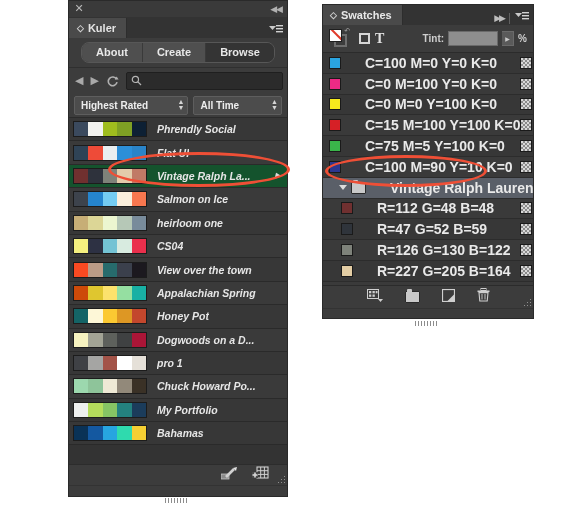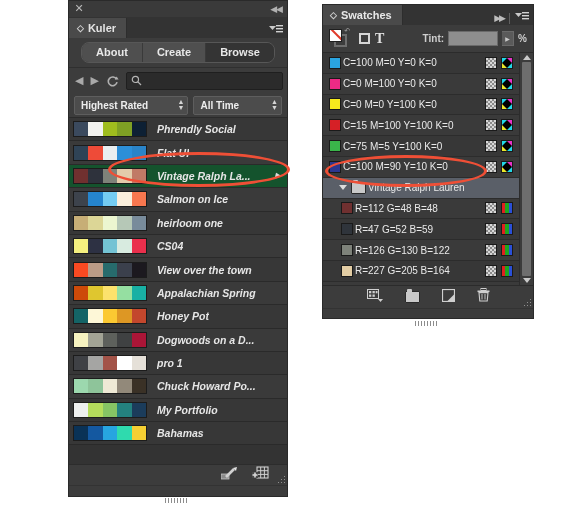--- a/index.html
+++ b/index.html
@@ -171,21 +171,21 @@
   .sw-rows{flex:1;}
   .sw-row{
     height:19.8px;display:flex;align-items:center;
     border-bottom:1px solid #2c2c2c;background:#3a3a3a;padding-left:6px;
   }
   .sw-row.even{background:#373737;}
   .sw-row.group{background:#5a5f68;padding-left:16px;}
   .sw-row.child{padding-left:18px;}
   .chip{width:12px;height:12px;border:1.5px solid #1a1a1a;box-sizing:border-box;flex:none;}
   .sw-label{
-    margin-left:2px;color:#e9e9e9;font-size:10px;font-weight:normal;white-space:nowrap;
+    margin-left:24px;color:#e9e9e9;font-size:14px;font-weight:bold;white-space:nowrap;
   }
   .sw-icons{margin-left:auto;display:flex;align-items:center;gap:4px;padding-right:6px;}
   .ico-box{width:12px;height:12px;border:1px solid #1a1a1a;box-sizing:border-box;}
   .checker{
     background-image:
       linear-gradient(45deg,#8a8a8a 25%,transparent 25%,transparent 75%,#8a8a8a 75%),
       linear-gradient(45deg,#8a8a8a 25%,#d8d8d8 25%,#d8d8d8 75%,#8a8a8a 75%);
     background-size:4px 4px;background-position:0 0,2px 2px;
   }
   .cmyk{position:relative;background:#000;overflow:hidden;}

